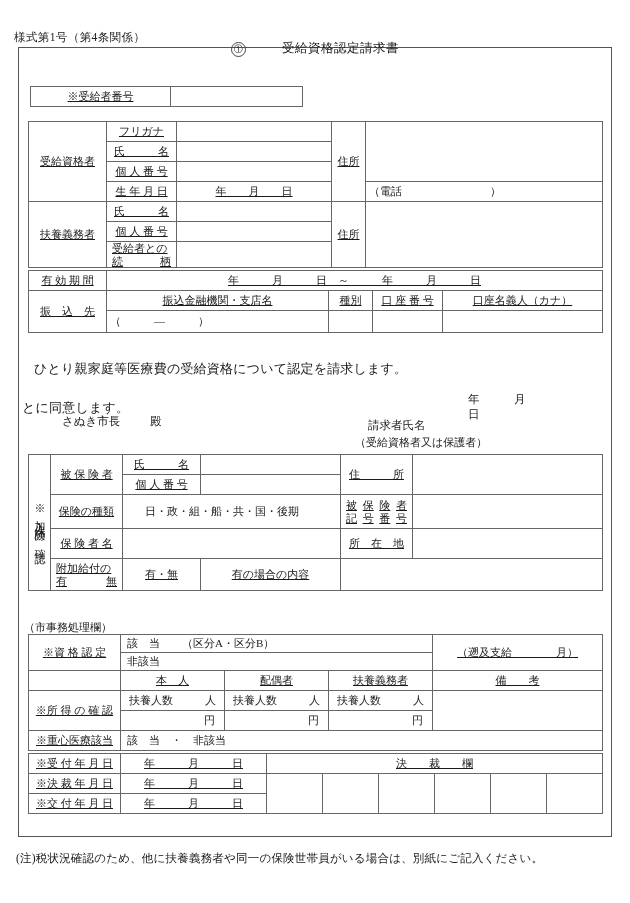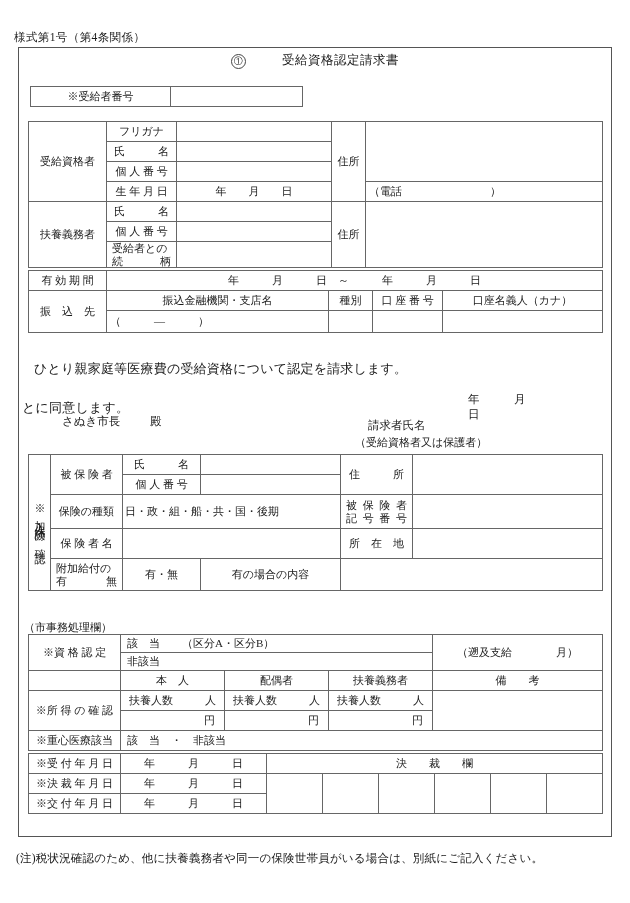--- a/index.html
+++ b/index.html
@@ -34,21 +34,21 @@
     left: 18px;
     top: 47px;
     width: 594px;
     height: 790px;
     border: 1px solid #555;
     box-sizing: border-box;
   }
   .title-row {
     position: absolute;
     left: 18px;
-    top: 52px;
+    top: 40px;
     width: 594px;
     text-align: center;
     font-size: 12.5px;
     letter-spacing: 0.5px;
   }
   .seal-mark {
     display: inline-block;
     width: 13px;
     height: 13px;
     border: 1px solid #444;
@@ -67,21 +67,21 @@
   }
   table.grid td {
     border: 1px solid #666;
     font-size: 11px;
     padding: 0 3px;
     vertical-align: middle;
     height: 20px;
     box-sizing: border-box;
     background: #fff;
   }
-  .c { text-align: center; }
+  .c { text-align: center; text-decoration: underline; }
   .l { text-align: left; }
   .r { text-align: right; }
   .just {
     display: flex;
     justify-content: space-between;
     padding: 0 5px;
   }
   .vertlabel {
     writing-mode: vertical-rl;
     text-orientation: upright;
@@ -262,21 +262,21 @@
       <td class="l"></td>
       <td class="c" rowspan="2">住　　　所</td>
       <td class="l" rowspan="2"></td>
     </tr>
     <tr>
       <td class="c">個 人 番 号</td>
       <td class="l"></td>
     </tr>
     <tr>
       <td class="c">保険の種類</td>
-      <td class="l" colspan="2" style="height:34px; padding-left:2px">日・政・組・船・共・国・後期</td>
+      <td class="l" colspan="2" style="height:34px; padding-left:22px">日・政・組・船・共・国・後期</td>
       <td class="c two-line">
         <div class="just" style="padding:0 2px">
               <span>被</span>
               <span>保</span>
               <span>険</span>
               <span>者</span>
             </div>
         <div class="just" style="padding:0 2px">
               <span>記</span>
               <span>号</span>

